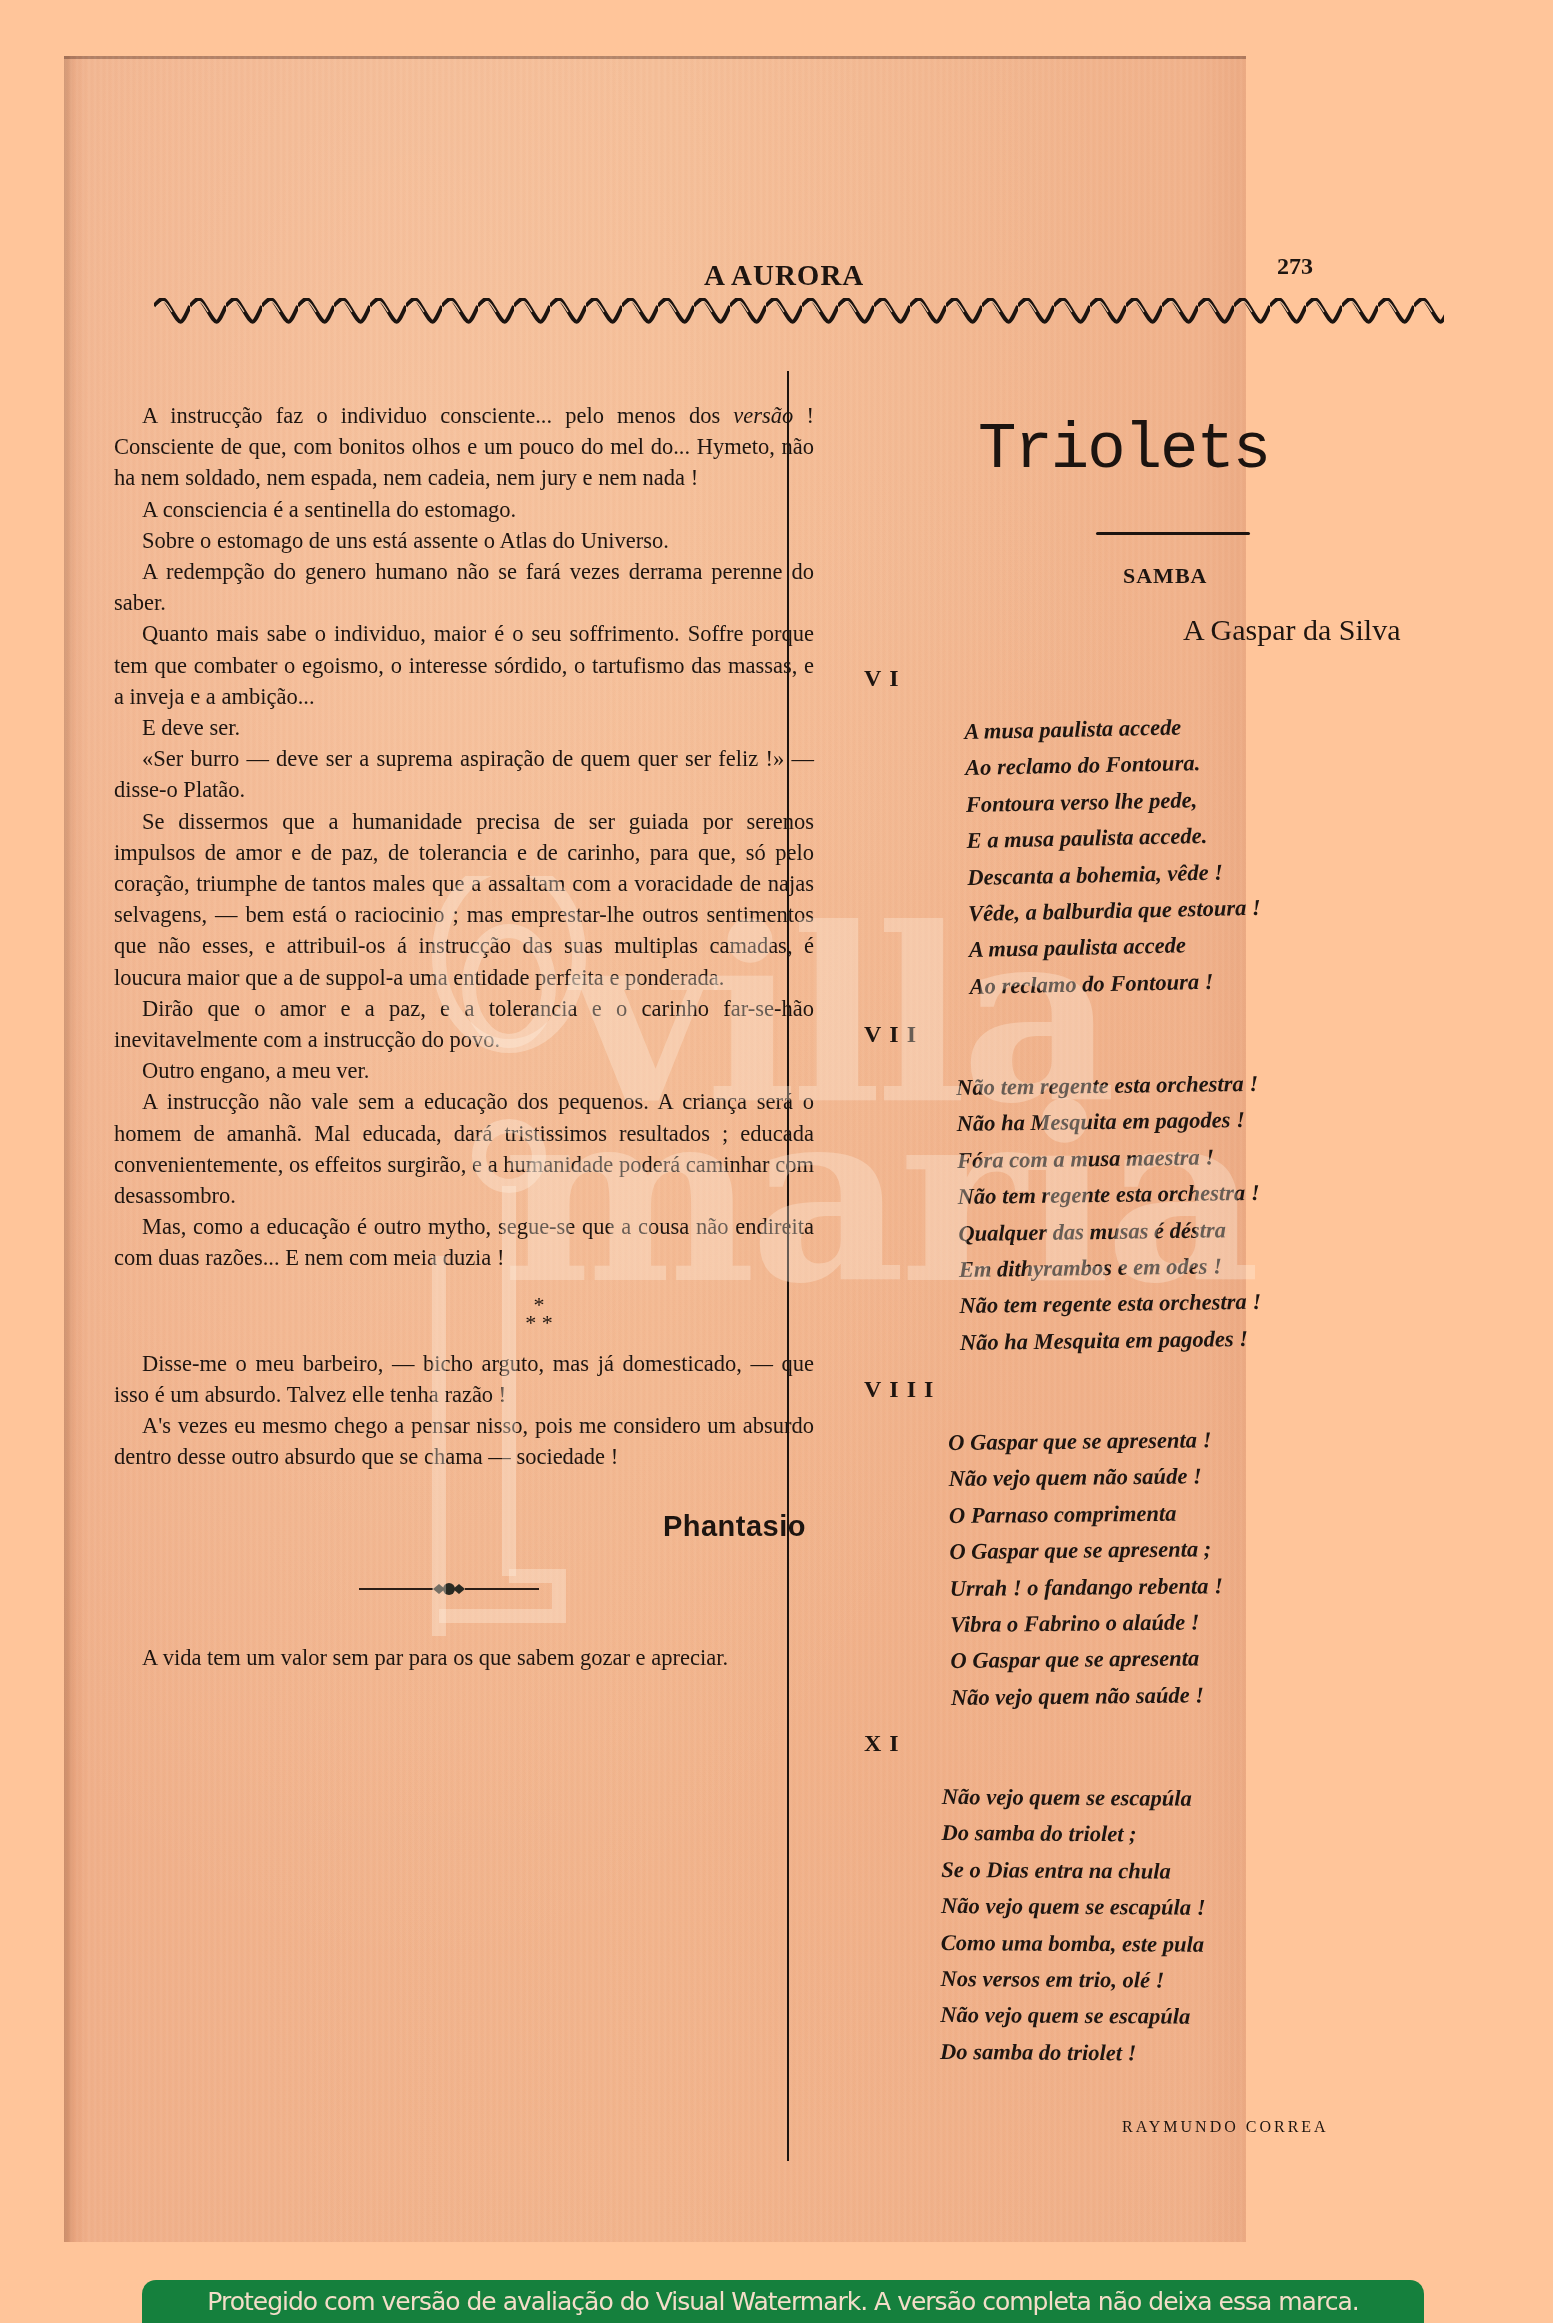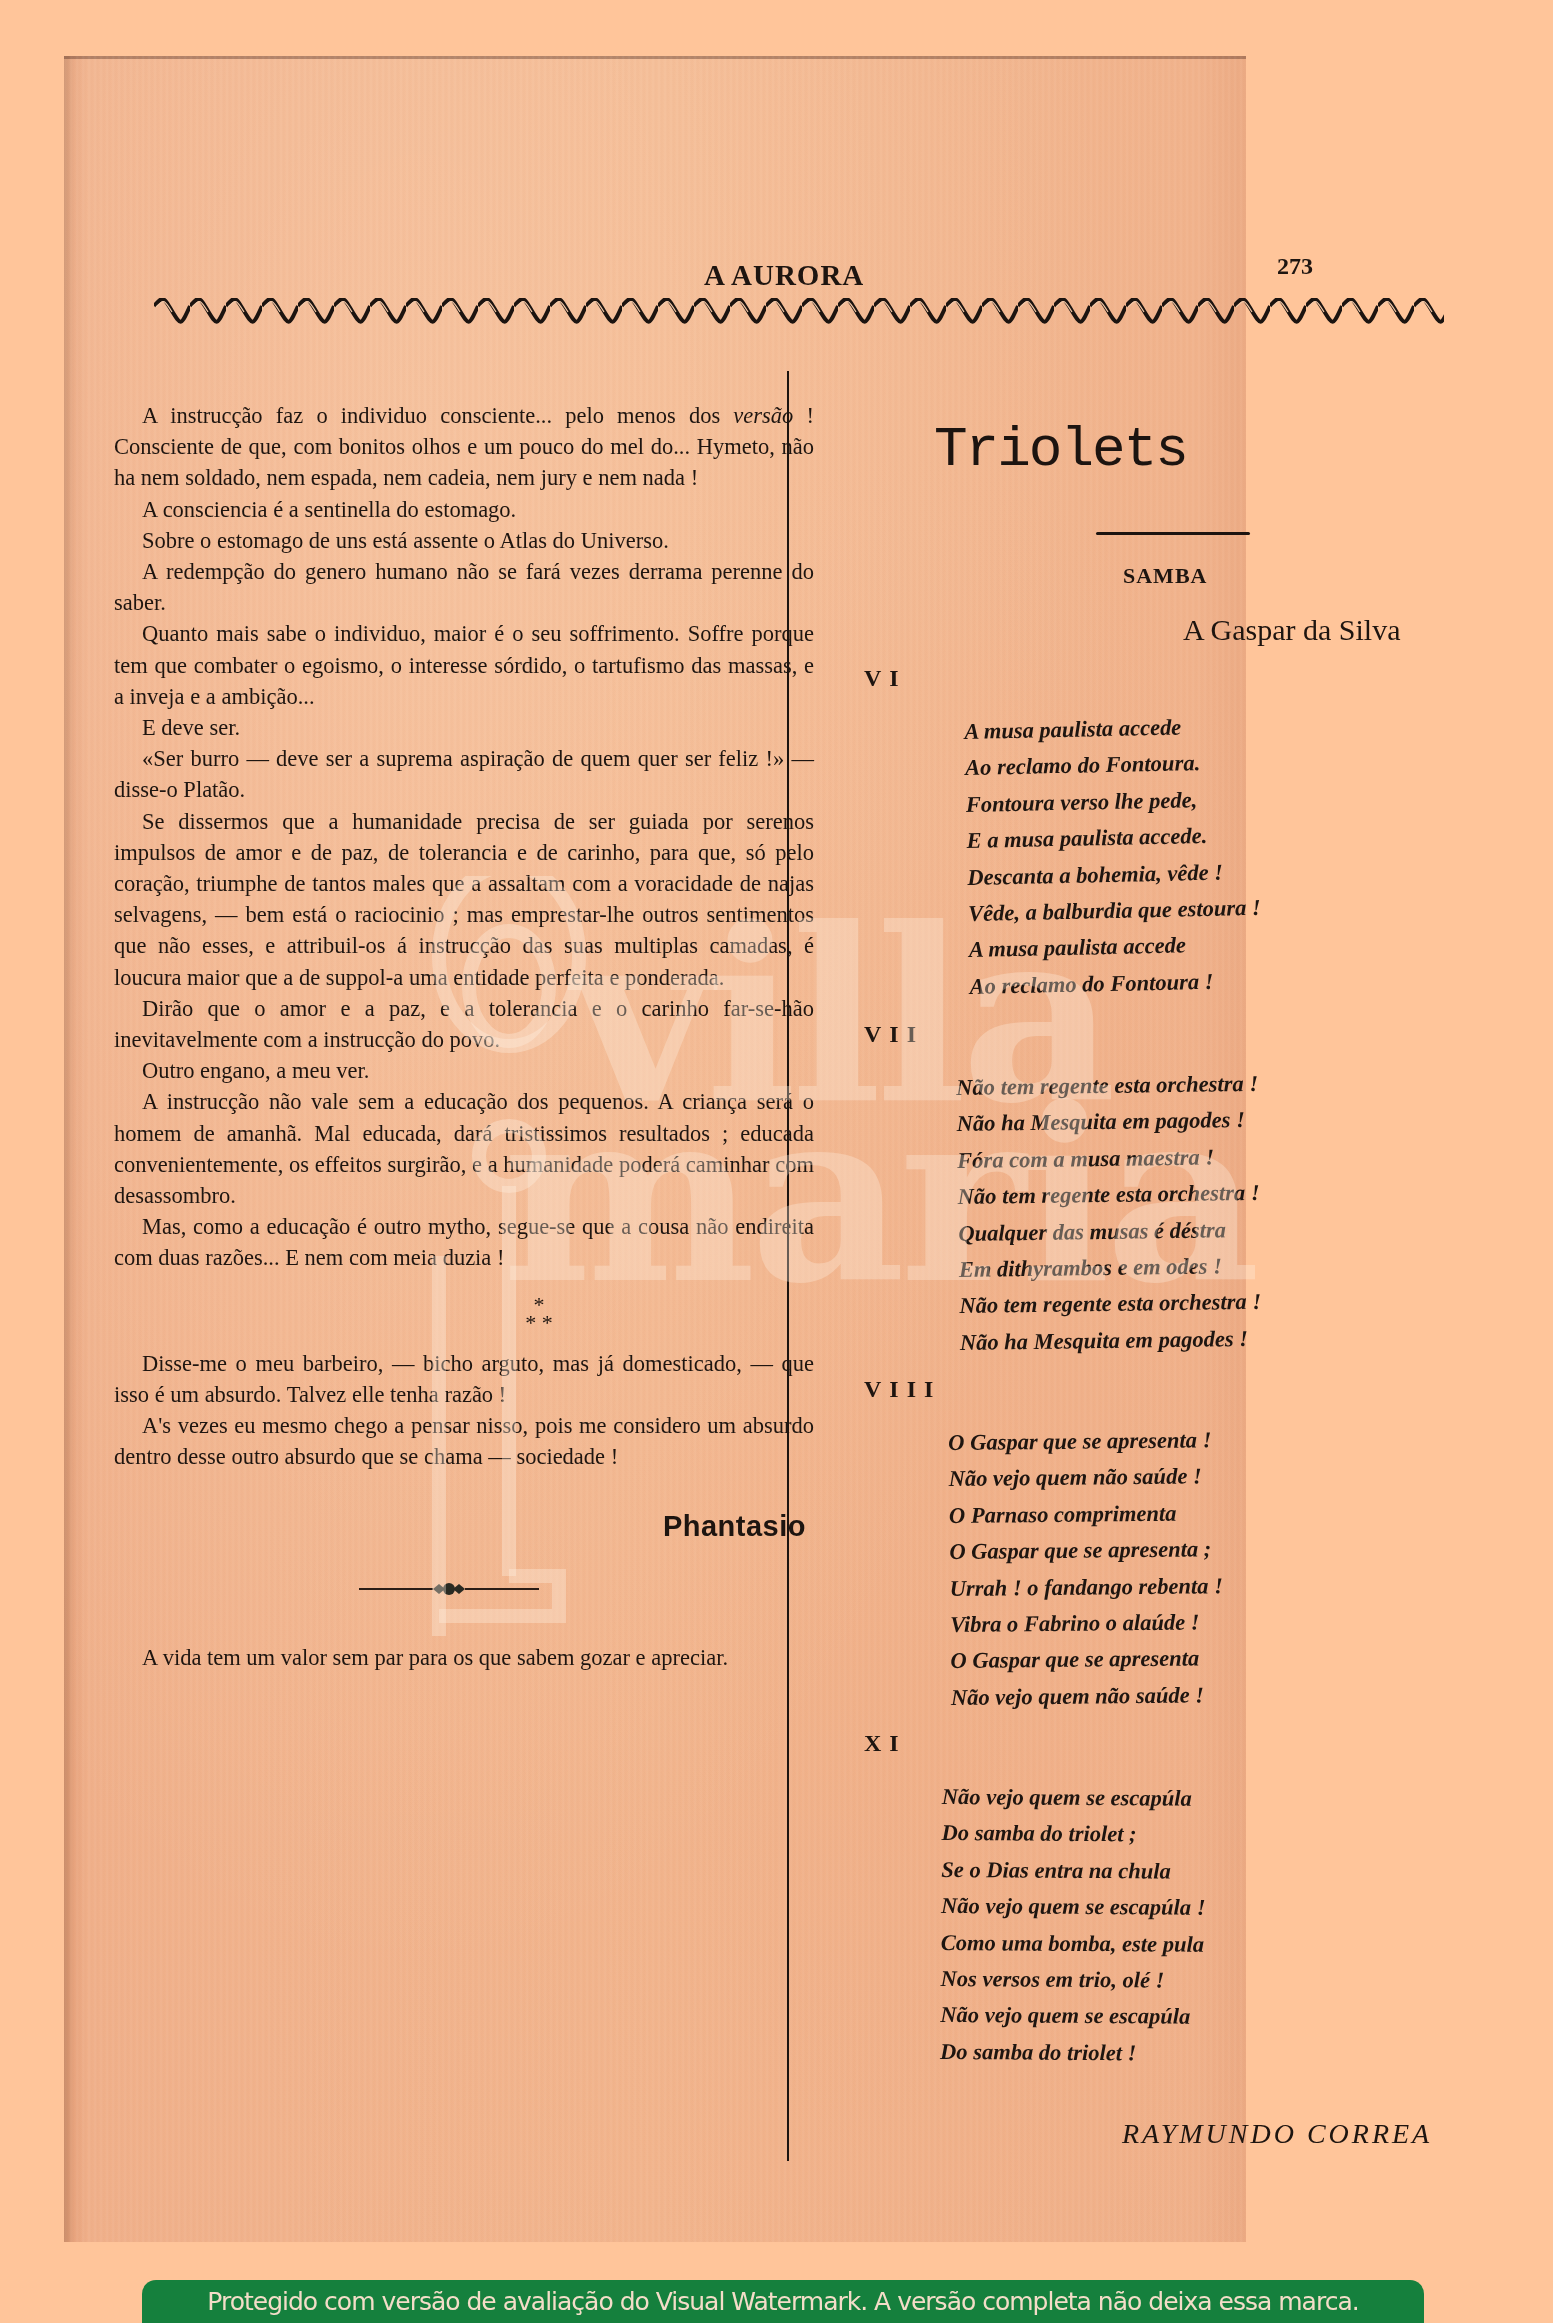--- a/index.html
+++ b/index.html
@@ -62,42 +62,42 @@
     text-align: right; margin: 38px 8px 0 0; letter-spacing: 0.5px;
   }
   .ornament-rule {
     position: relative; margin: 40px 0 38px 245px; width: 180px; height: 14px;
   }
   .column-right {
     position: absolute; left: 800px; top: 344px; width: 560px;
   }
   .poem-title {
     font-family: "Liberation Mono", "DejaVu Sans Mono", monospace;
-    font-size: 56px; line-height: 84px; letter-spacing: -2px;
-    margin-left: 70px; margin-top: 8px; color: #1c1410;
+    font-size: 64px; line-height: 84px; letter-spacing: -2px;
+    margin-left: 114px; margin-top: 8px; color: #1c1410;
   }
   .title-rule {
     width: 154px; height: 3px; margin: 40px 0 0 232px;
     background: #1c1410; border-radius: 2px;
   }
   .samba {
     font-weight: bold; font-size: 22px; letter-spacing: 1px;
     margin: 28px 0 0 259px;
   }
   .dedication {
     font-size: 30px; margin: 24px 0 16px 319px;
   }
   .stanza-num {
     font-weight: bold; font-size: 24px; letter-spacing: 8px;
     text-align: left; width: 530px; margin-left: 0;
   }
   .stanza { font-style: italic; font-size: 22.5px; line-height: 36.4px; font-weight: bold; }
   .stanza div { white-space: nowrap; }
   .author {
-    font-style: italic; font-size: 28px; letter-spacing: 3px;
+    font-size: 16px; letter-spacing: 3px;
     margin: 48px 0 12px 258px; white-space: nowrap;
   }
   
   .vm-watermark {
     position: absolute; left: 338px; top: 860px;
     font-family: "DejaVu Serif", serif; font-weight: bold;
     color: rgba(255,240,225,0.33); pointer-events: none;
     font-size: 240px; line-height: 200px; letter-spacing: -6px;
   }
   .vm-logo {

